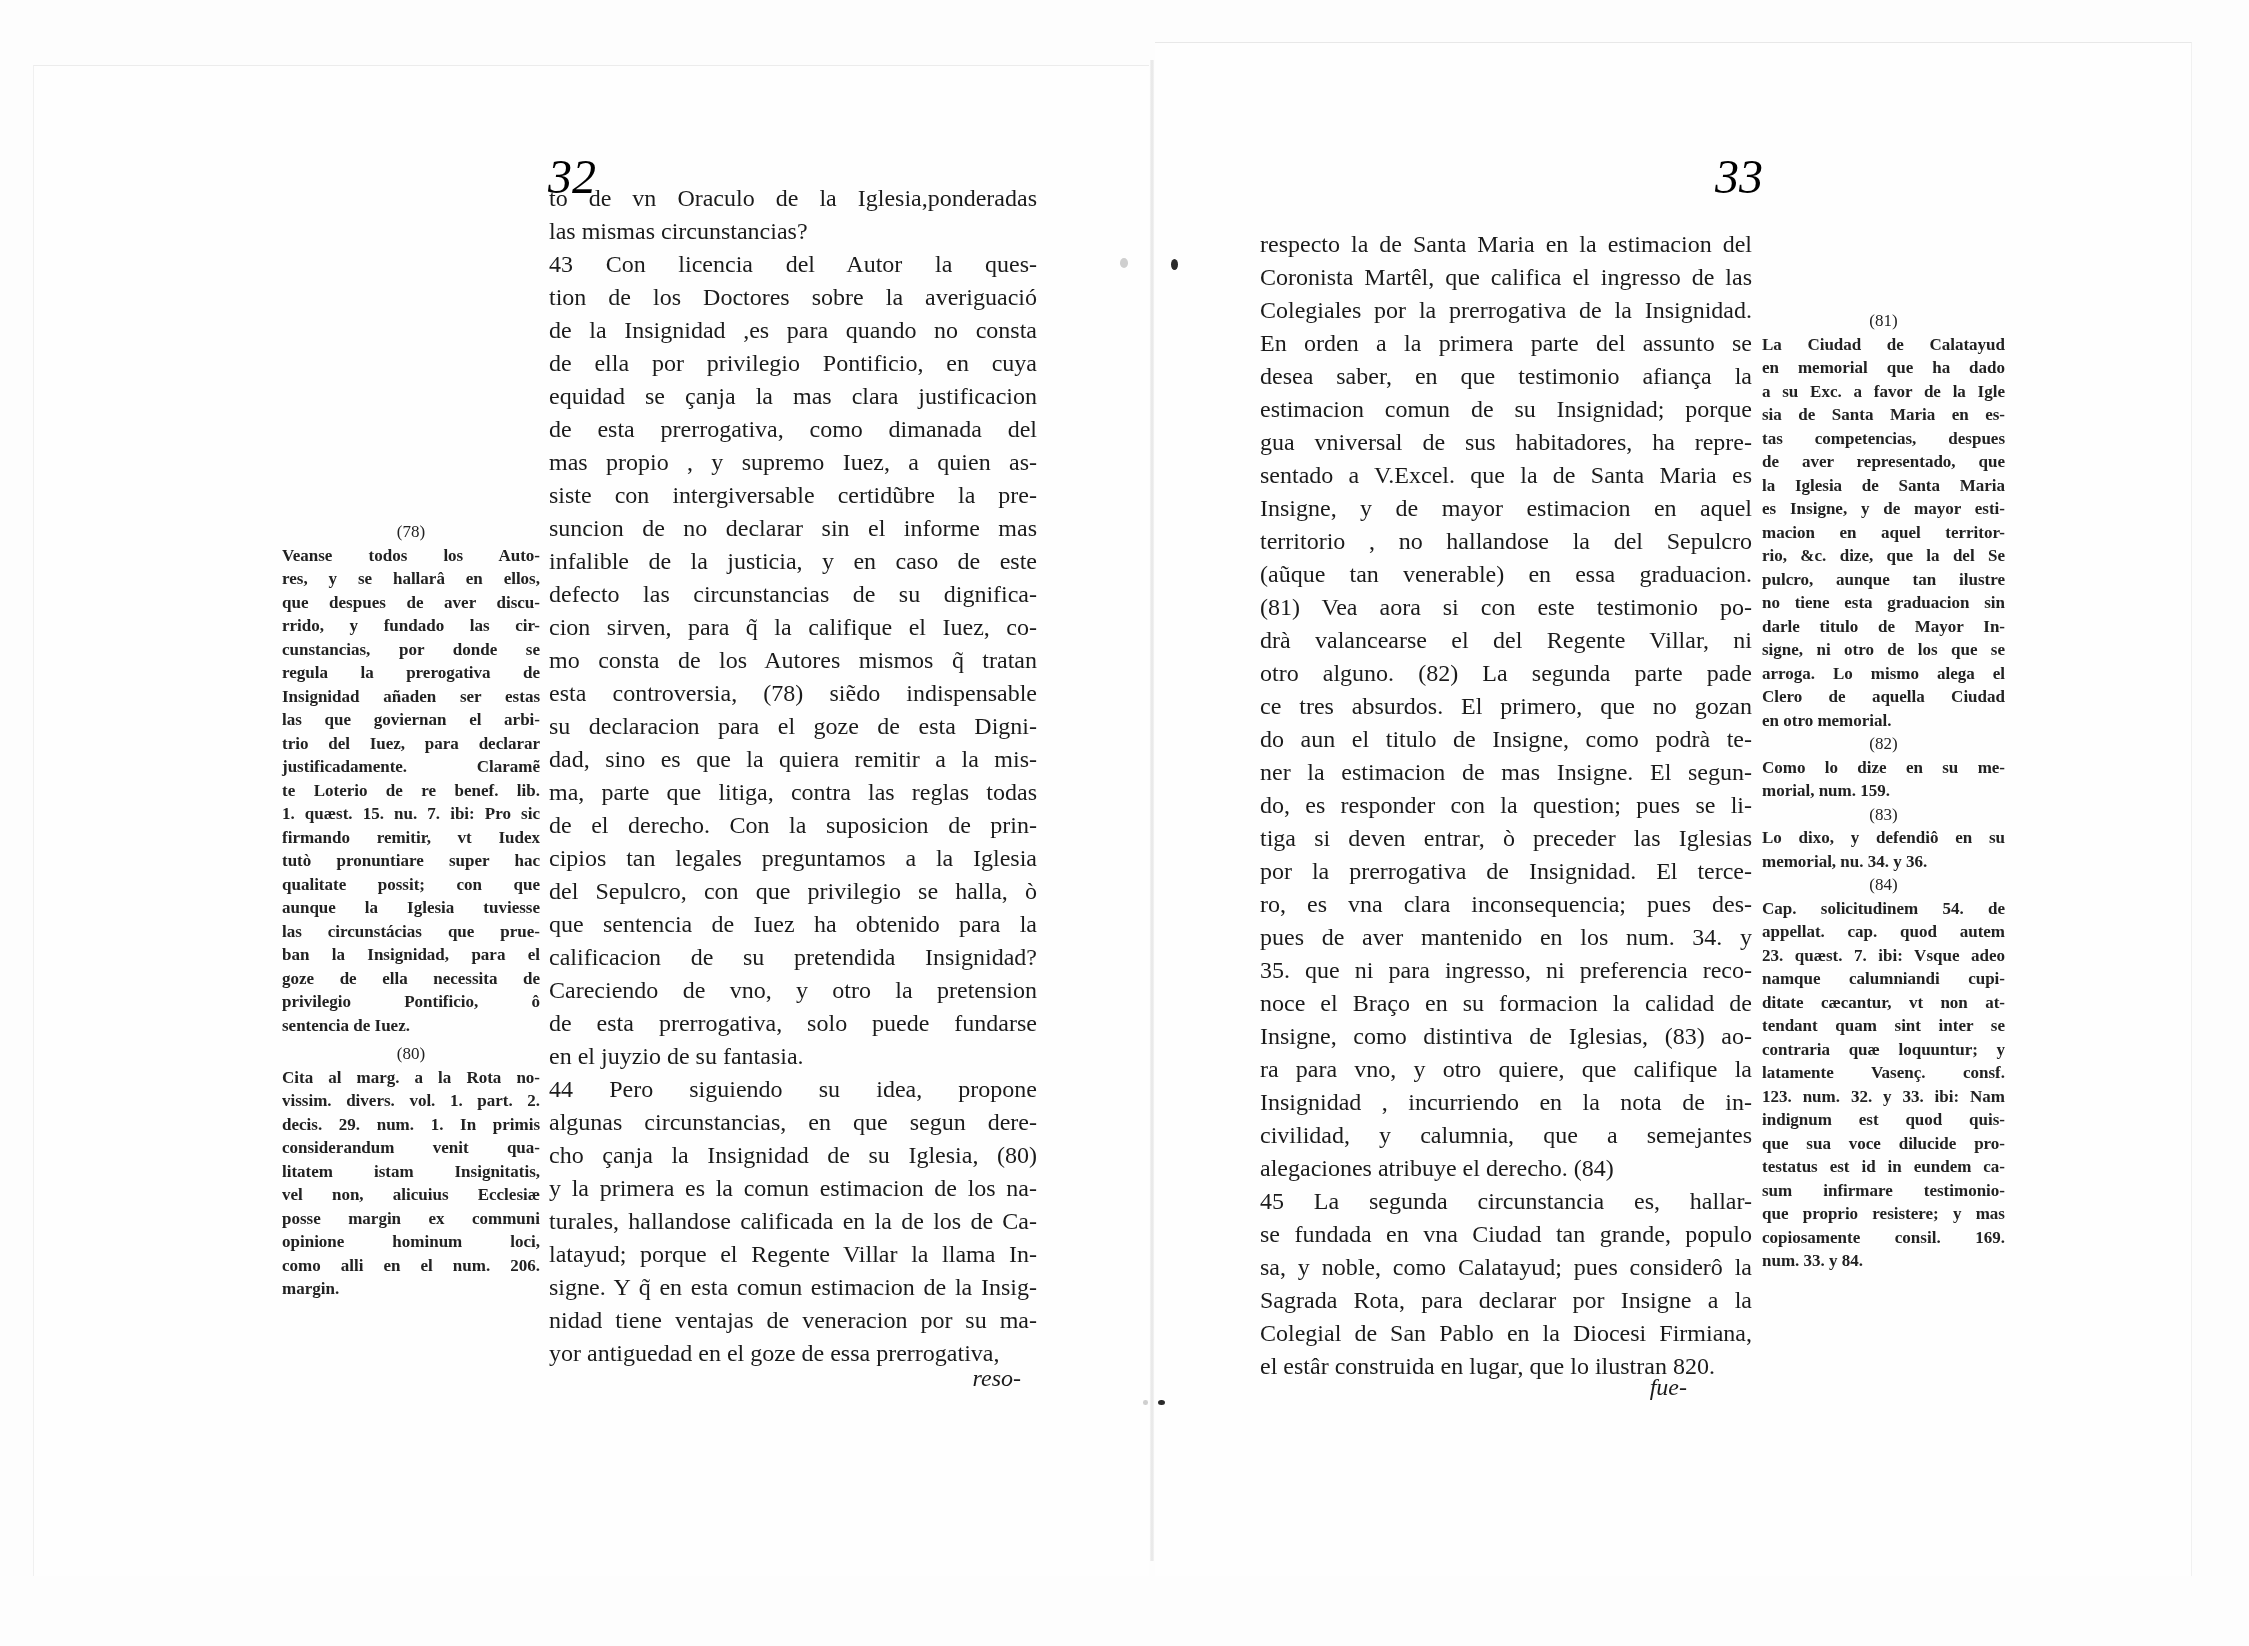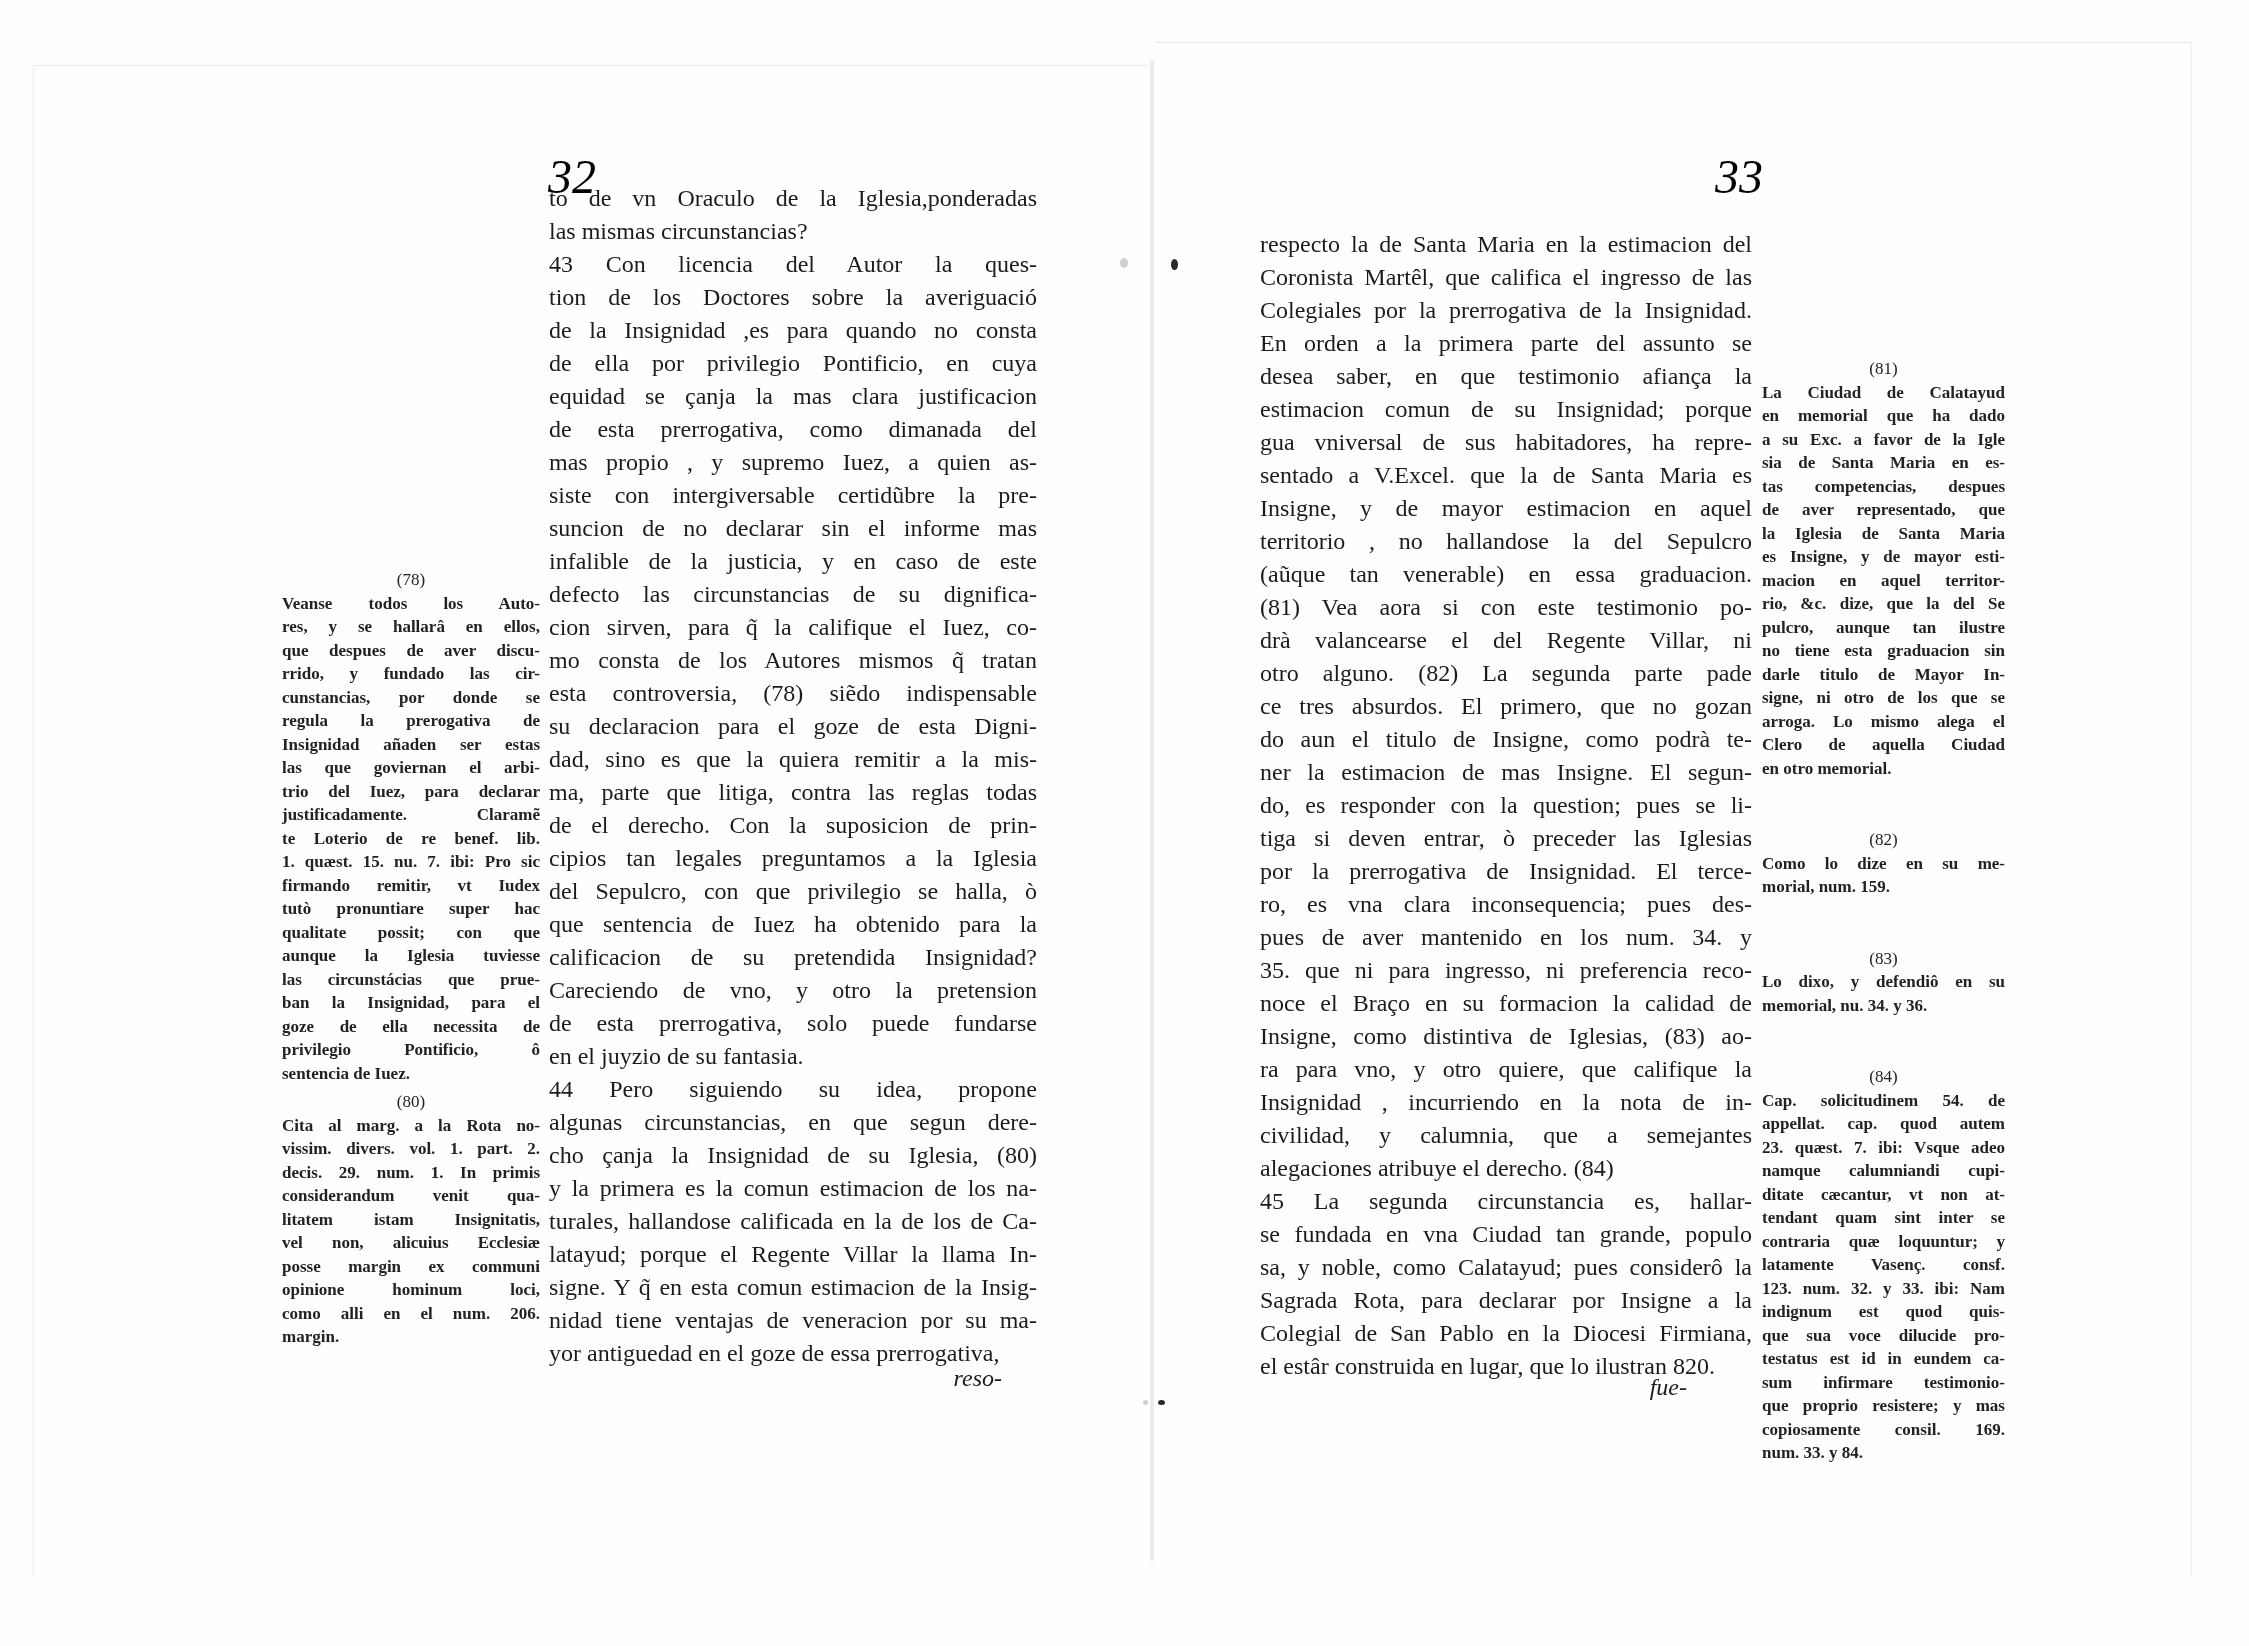--- a/index.html
+++ b/index.html
@@ -18,21 +18,21 @@
   .page-num { position:absolute; font-style:italic; font-size:48px; line-height:1; color:#000000;text-align:center; }
 
   .col { position:absolute; }
   .main { font-size:24px; line-height:33px; }
   .main .ln { display:block; white-space:nowrap; text-align:justify; text-align-last:justify; height:33px; }
   .main .ln.last { text-align-last:left; }
   .main .ln.catch { text-align-last:right; font-style:italic; }
   .note { font-size:17px; line-height:23.5px; font-family:"Liberation Serif","DejaVu Serif",serif; font-weight:bold; color:#222; }
   .note .ln { display:block; white-space:nowrap; text-align:justify; text-align-last:justify; height:23.5px; }
   .note .ln.last { text-align-last:left; }
-  .note .mark { display:block; text-align:center; font-weight:normal; height:23.5px;margin-top:48px; }
+  .note .mark { display:block; text-align:center; font-weight:normal; height:23.5px; }
 </style>
 </head>
 <body>
 
 <div class="sheet sheet-left"></div>
 <div class="sheet sheet-right"></div>
 <div class="gutter"></div>
 <div class="speck" style="left:1171px;top:259px;width:7.4px;height:11px;"></div>
 <div class="speck light" style="left:1120px;top:258px;width:8.4px;height:10.2px;"></div>
 <div class="speck" style="left:1158px;top:1400px;width:6.5px;height:5.1px;"></div>
@@ -71,21 +71,21 @@
     <span class="ln">44      Pero siguiendo su idea, propone</span>
     <span class="ln">algunas circunstancias, en que segun dere-</span>
     <span class="ln">cho çanja la Insignidad de su Iglesia, (80)</span>
     <span class="ln">y la primera es la comun estimacion de los na-</span>
     <span class="ln">turales, hallandose calificada en la de los de Ca-</span>
     <span class="ln">latayud; porque el Regente Villar la llama In-</span>
     <span class="ln">signe. Y q̃ en esta comun estimacion de la Insig-</span>
     <span class="ln">nidad tiene ventajas de veneracion por su ma-</span>
     <span class="ln last">yor antiguedad en el goze de essa prerrogativa,</span>
   </div>
-<div class="col main" style="left:551px;top:1362px;width:451px;">
+<div class="col main" style="left:570px;top:1362px;width:451px;">
   <span class="ln catch">reso-</span>
 </div>
 
 <div class="col note" id="left-notes" style="left:282px;top:520px;width:258px;">
     <span class="mark">(78)</span>
     <span class="ln">Veanse todos los Auto-</span>
     <span class="ln">res, y se hallarâ en ellos,</span>
     <span class="ln">que despues de aver discu-</span>
     <span class="ln">rrido, y fundado las cir-</span>
     <span class="ln">cunstancias, por donde se</span>

